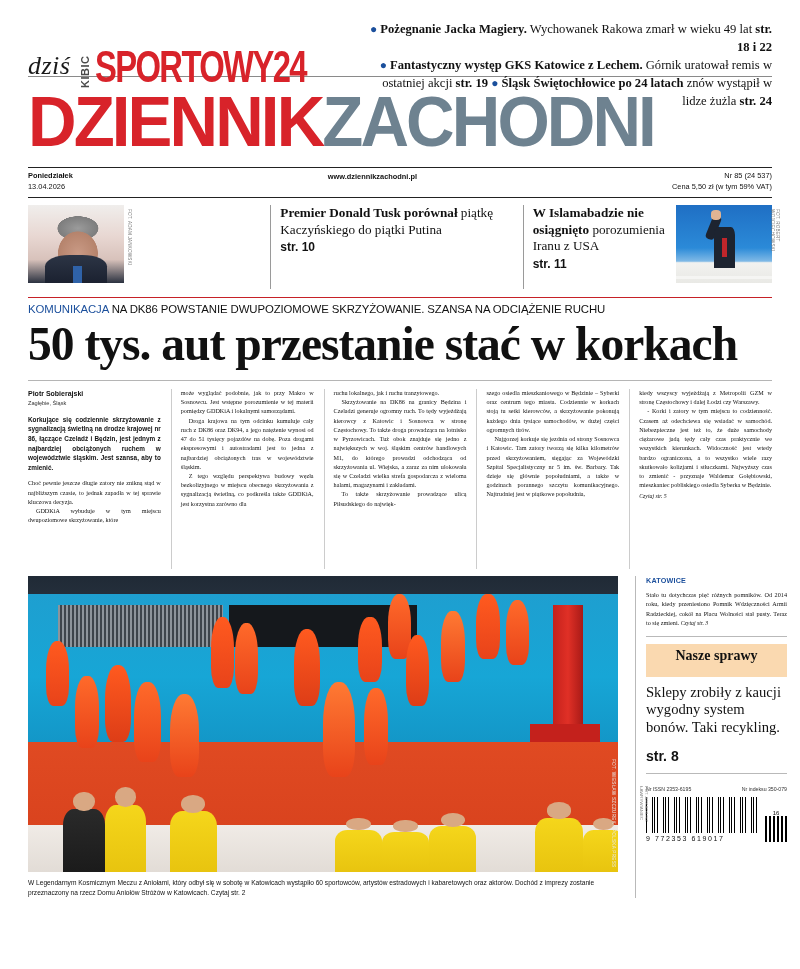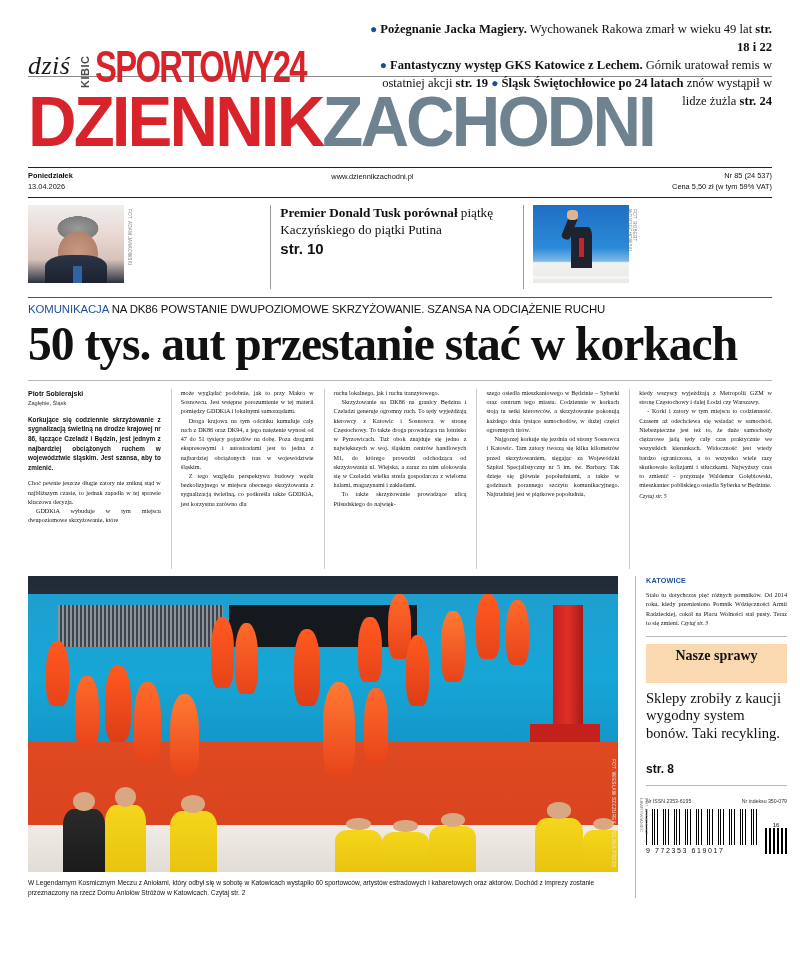--- a/index.html
+++ b/index.html
@@ -50,29 +50,29 @@
 
   
   .inforule-top { border-top: 1.5px solid #222; margin-top: 10px; }
   .inforule-bot { border-top: 1.5px solid #222; margin-top: 3px; }
   .infobar {
     display: flex; align-items: flex-start; justify-content: space-between;
     font-family: "Liberation Sans", sans-serif; font-size: 7.4px;
     line-height: 1.45; padding: 3px 0 2px 0;
   }
   .infobar .left b { font-weight: bold; }
-  .infobar .mid { font-weight: normal; padding-top: 1px; }
+  .infobar .mid { font-weight: bold; padding-top: 1px; }
   .infobar .right { text-align: right; }
 
   
   .teaserrow { display: flex; margin-top: 7px; height: 84px; }
   .tcell { display: flex; flex: 1; }
   .ttext { font-size: 13.2px; line-height: 1.24; padding-right: 8px; flex: 1; }
   .ttext b { font-weight: bold; }
-  .tstr { font-family: "Liberation Sans", sans-serif; font-weight: bold; font-size: 15px; display:block; margin-top: 2px;}
+  .tstr { font-family: "Liberation Sans", sans-serif; font-weight: bold; font-size: 12px; display:block; margin-top: 2px;}
   .tphoto { width: 96px; height: 78px; position: relative; flex: none; }
   .tdiv { border-left: 1px solid #9a9a9a; margin: 0 9px 0 3px; }
   .credit {
     position: absolute; right: -8px; top: 4px;
     writing-mode: vertical-rl; font-family: "Liberation Sans", sans-serif;
     font-size: 4.6px; color: #777; letter-spacing: .2px;
   }
   .ph-tusk { background:
       radial-gradient(ellipse 34% 46% at 52% 62%, #c99a85 0%, #b5836c 60%, rgba(0,0,0,0) 62%),
       radial-gradient(ellipse 30% 22% at 52% 30%, #9b9b9b 0%, #7d7d7d 70%, rgba(0,0,0,0) 72%),
@@ -153,25 +153,25 @@
   
   .rail-col { flex: 1; border-left: 1px solid #b9b9b9; padding-left: 10px; }
   .kat-tag { font-family: "Liberation Sans", sans-serif; font-weight: bold;
     font-size: 7.2px; color: #1b4f9c; letter-spacing: .2px; }
   .rail-head { font-family: "Liberation Serif", serif; font-weight: bold;
     font-size: 14.5px; line-height: 1.12; margin-top: 3px; }
   .rail-body { font-size: 6.2px; line-height: 1.52; text-align: justify; margin-top: 5px; }
   .rail-rule { border-top: 1px solid #b9b9b9; margin: 8px 0 7px 0; }
   .nasze-bar {
     background: #fad9b0; font-family: "Liberation Serif", serif; font-weight: bold;
-    font-size: 14px; text-align: center; padding: 4px 0 19px 0;
+    font-size: 14px; text-align: center; padding: 4px 0 13px 0;
   }
   .nasze-text { font-size: 14.6px; line-height: 1.2; margin-top: 7px; font-family:"Liberation Serif",serif; }
   .nasze-text b { font-weight: normal; }
-  .nasze-str { font-family: "Liberation Sans", sans-serif; font-weight: bold; font-size: 12px; display: block; margin-top: 20px; }
+  .nasze-str { font-family: "Liberation Sans", sans-serif; font-weight: bold; font-size: 14px; display: block; margin-top: 12px; }
 
   
   .bc-wrap { margin-top: 12px; position: relative; }
   .bc-meta { display:flex; justify-content: space-between;
     font-family:"Liberation Sans", sans-serif; font-size: 5.2px; color:#333; }
   .bc-row { display:flex; align-items: flex-end; gap: 7px; margin-top: 5px; }
   .bars { height: 36px; width: 112px;
     background: repeating-linear-gradient(90deg,
       #000 0 1.4px,#fff 1.4px 2.6px,#000 2.6px 3.4px,#fff 3.4px 5.6px,
       #000 5.6px 7.4px,#fff 7.4px 8.4px,#000 8.4px 9.2px,#fff 9.2px 11px); }
@@ -234,20 +234,24 @@
     </div>
     <div class="tdiv"></div>
     <div class="tcell">
       <div class="ttext">
         <b>Premier Donald Tusk porównał</b><span> piątkę Kaczyńskiego do piątki Putina</span>
         <span class="tstr">str. 10</span>
       </div>
     </div>
     <div class="tdiv"></div>
     <div class="tcell">
+      <div class="ttext">
+        <b>W Islamabadzie nie osiągnięto</b><span> porozumienia Iranu z USA</span>
+        <span class="tstr">str. 11</span>
+      </div>
       <div class="tphoto ph-isl">
         <div class="arm"></div>
         <div class="hand"></div>
         <div class="figure"></div>
         <div class="redtie"></div>
         <div class="rail"></div>
         <div class="credit">FOT. ROBERT WOJCIECHOWSKI</div>
       </div>
     </div>
   </div>

